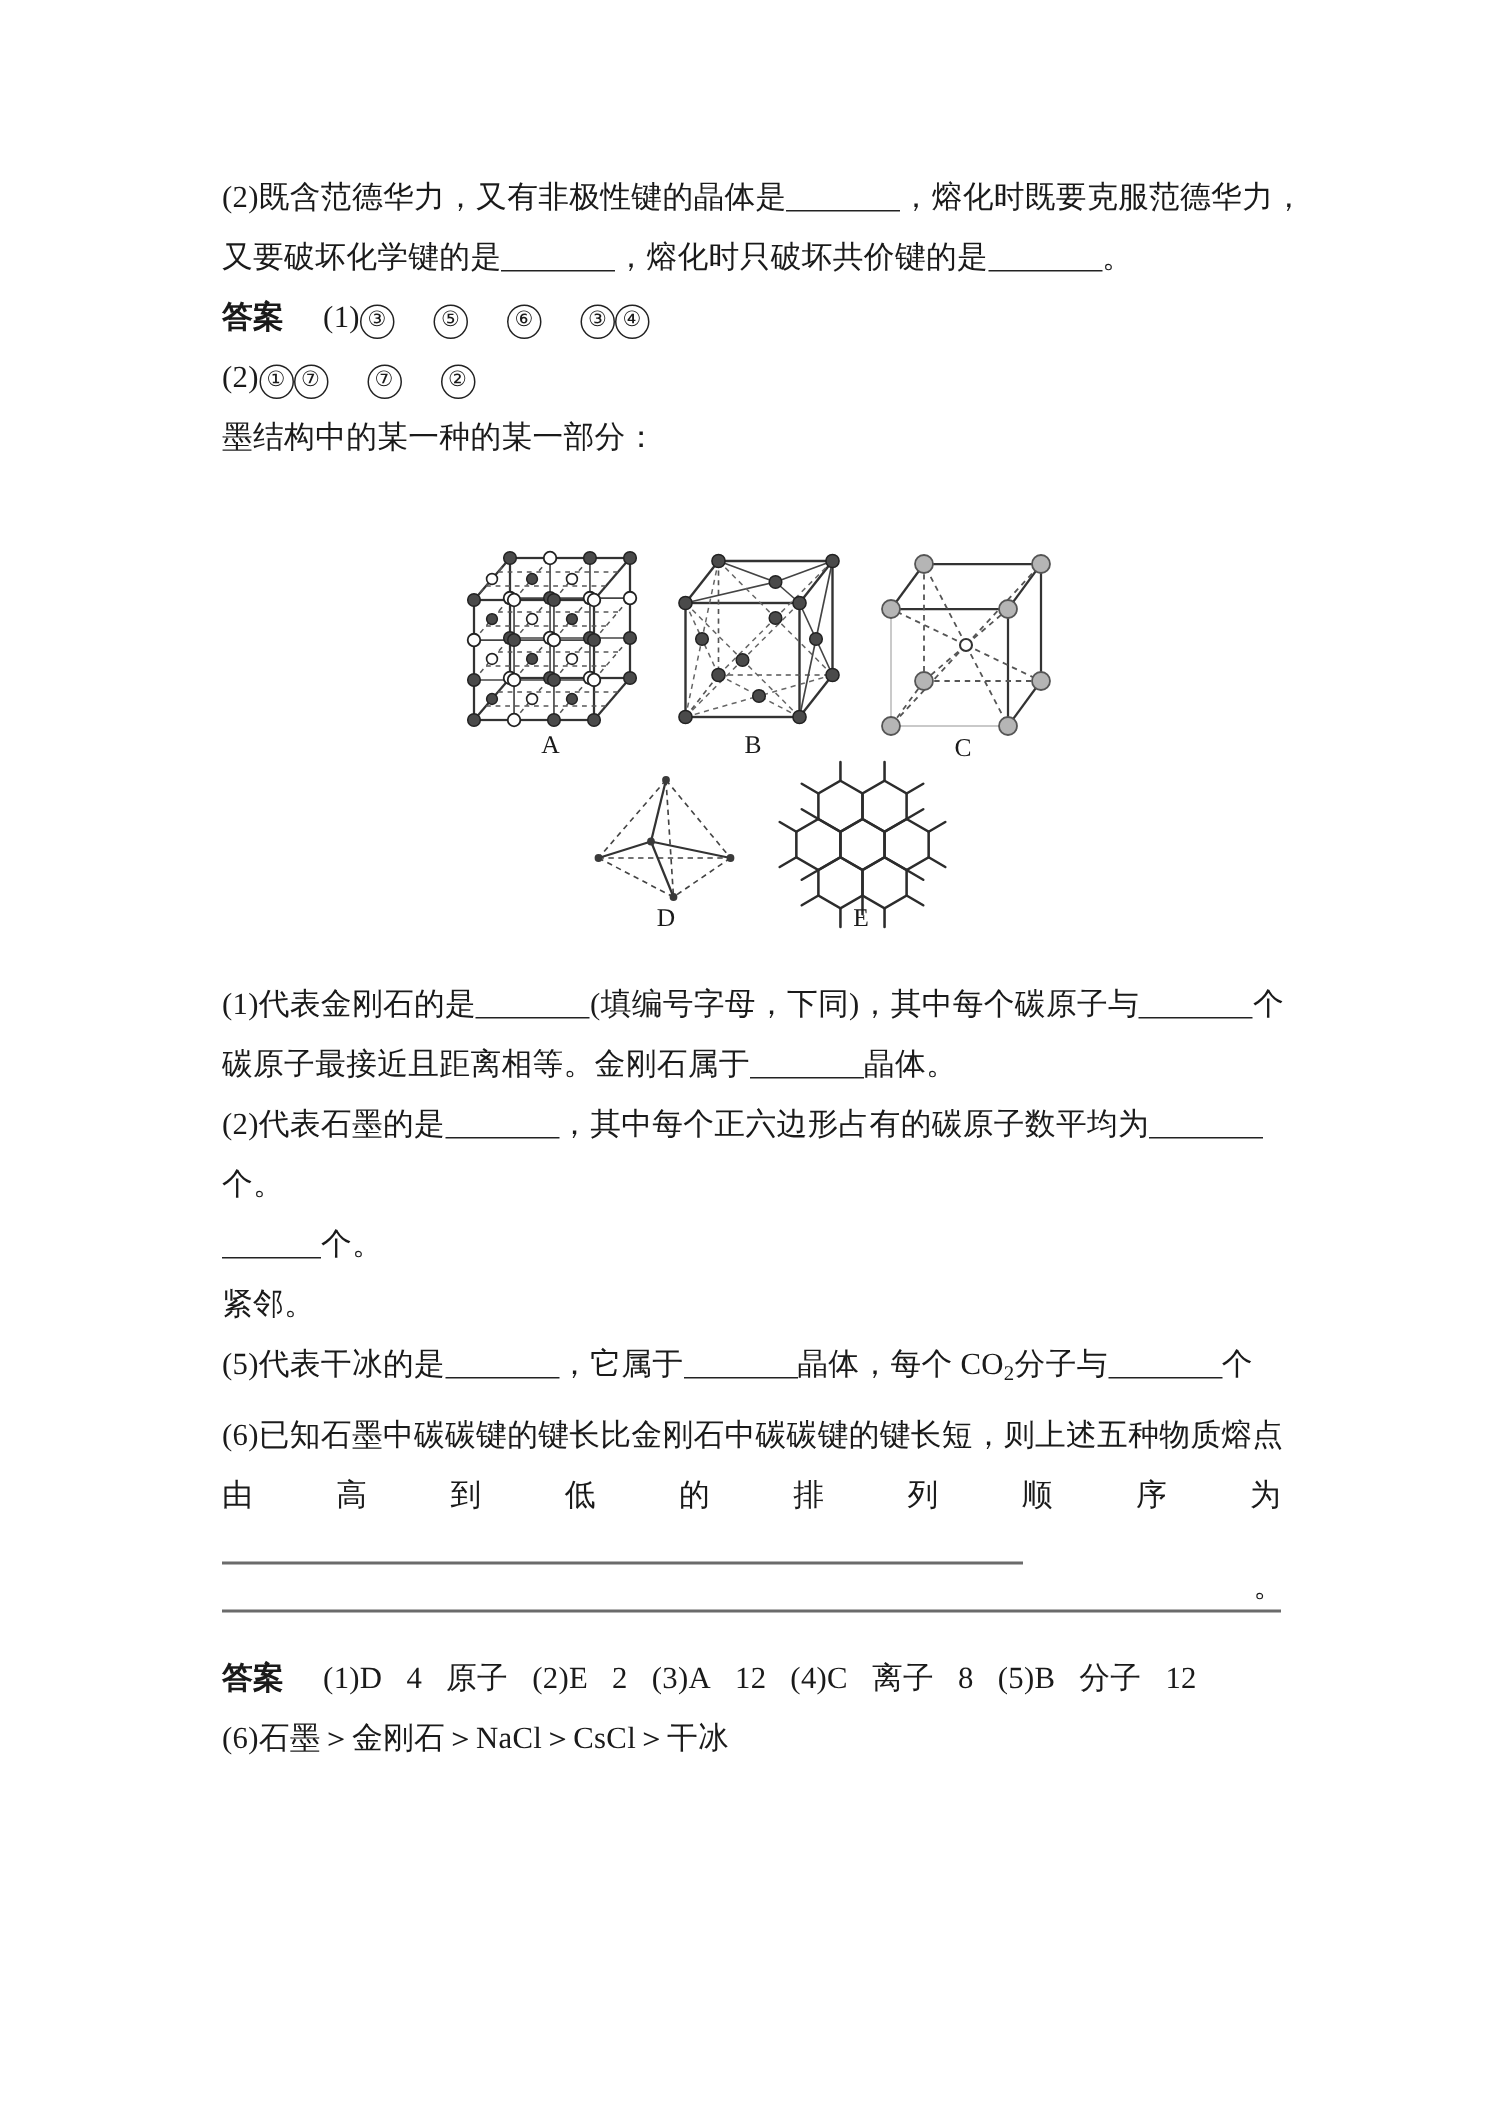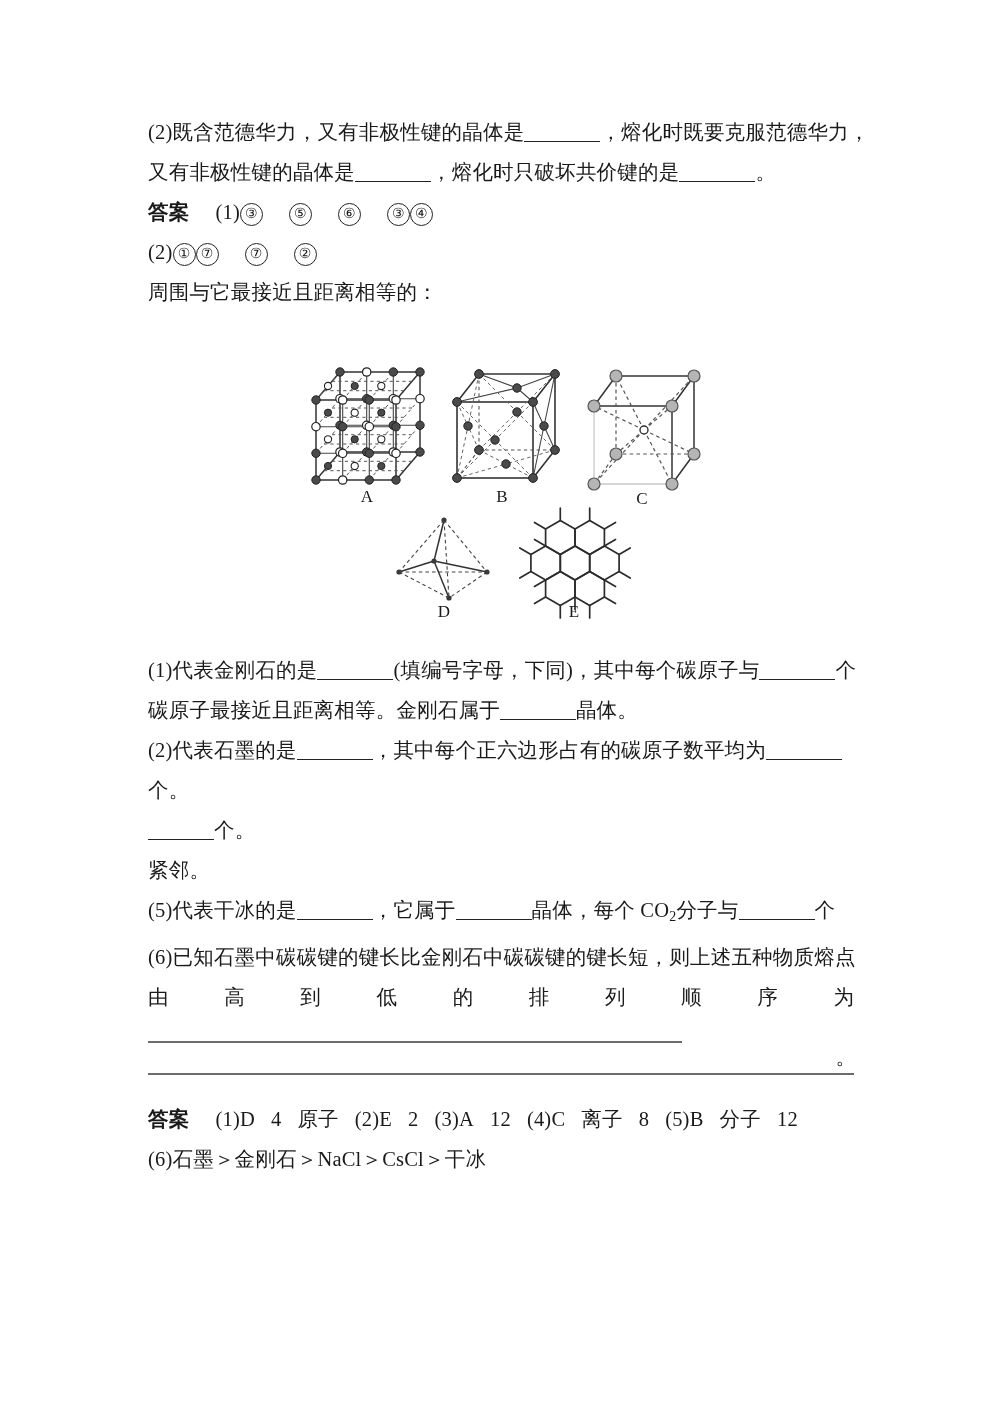--- a/index.html
+++ b/index.html
@@ -91,27 +91,27 @@
 </style>
 </head>
 <body>
 
 <div class="page">
 
   <div class="content">
 
     <div class="line"><span>(2)既含范德华力，又有非极性键的晶体是</span><span class="blank b-std"></span><span>，熔化时既要克服范德华力，</span></div>
 
-    <div class="line"><span>又有非极性键的晶体是</span><span class="blank b-std"></span><span>，熔化时只破坏共价键的是</span><span class="blank b-std"></span><span>。</span></div>
+    <div class="line"><span>又要破坏化学键的是</span><span class="blank b-std"></span><span>，熔化时只破坏共价键的是</span><span class="blank b-std"></span><span>。</span></div>
 
     <div class="line"><span class="bold">答案</span><span class="sp-lg"></span><span>(1)</span><span class="circ">③</span><span class="sp-lg"></span><span class="circ">⑤</span><span class="sp-lg"></span><span class="circ">⑥</span><span class="sp-lg"></span><span class="circ">③</span><span class="circ">④</span></div>
 
     <div class="line"><span>(2)</span><span class="circ">①</span><span class="circ">⑦</span><span class="sp-lg"></span><span class="circ">⑦</span><span class="sp-lg"></span><span class="circ">②</span></div>
 
-    <div class="line">周围与它最接近且距离相等的：</div>
+    <div class="line">墨结构中的某一种的某一部分：</div>
   </div>
 
   <div class="figure">
 
     <div class="fig-row1">
 
       <div class="fig-item" style="left:160px;top:2px;">
         <svg width="118" height="132" viewBox="0 0 118 132">
           <defs>
             <g id="gA"></g>

